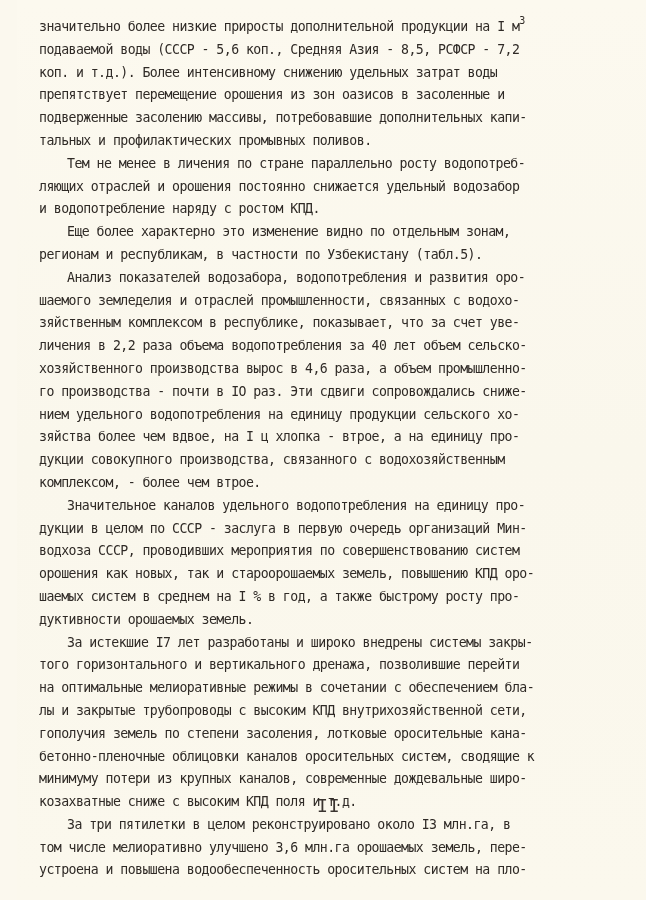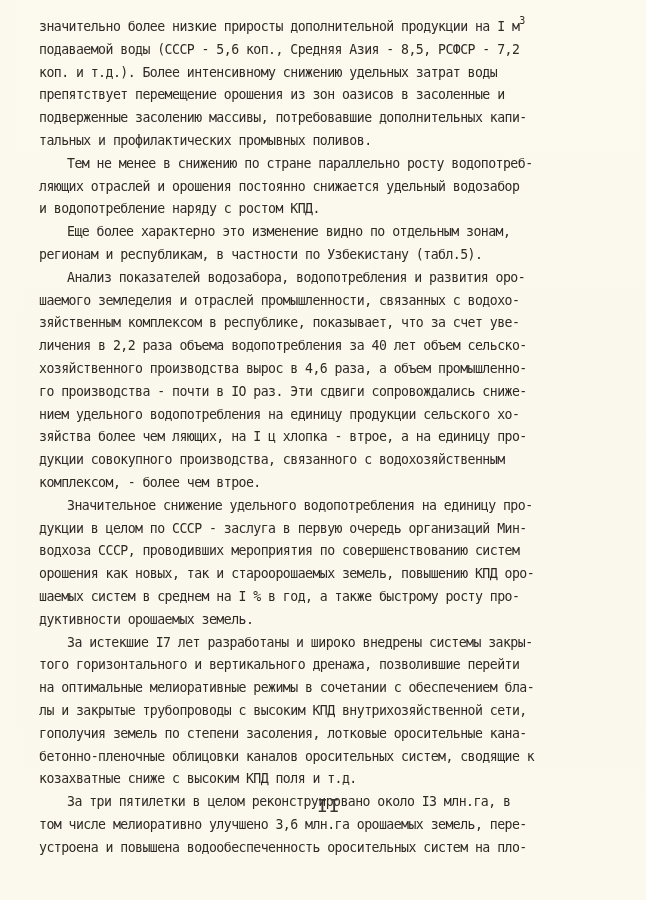--- a/index.html
+++ b/index.html
@@ -65,59 +65,60 @@
     <div>
       <span class="line"><span>значительно более низкие приросты дополнительной продукции на I м</span><sup>3</sup></span>
       <span class="line">подаваемой воды (СССР - 5,6 коп., Средняя Азия - 8,5, РСФСР - 7,2</span>
       <span class="line">коп. и т.д.). Более интенсивному снижению удельных затрат воды</span>
       <span class="line">препятствует перемещение орошения из зон оазисов в засоленные и</span>
       <span class="line">подверженные засолению массивы, потребовавшие дополнительных капи-</span>
       <span class="line">тальных и профилактических промывных поливов.</span>
     </div>
 
     <div>
-      <span class="line indent">Тем не менее в снижению по стране параллельно росту водопотреб-</span>
+      <span class="line indent">Тем не менее в личения по стране параллельно росту водопотреб-</span>
       <span class="line">ляющих отраслей и орошения постоянно снижается удельный водозабор</span>
       <span class="line">и водопотребление наряду с ростом КПД.</span>
     </div>
 
     <div>
       <span class="line indent">Еще более характерно это изменение видно по отдельным зонам,</span>
       <span class="line">регионам и республикам, в частности по Узбекистану (табл.5).</span>
     </div>
 
     <div>
       <span class="line indent">Анализ показателей водозабора, водопотребления и развития оро-</span>
       <span class="line">шаемого земледелия и отраслей промышленности, связанных с водохо-</span>
       <span class="line">зяйственным комплексом в республике, показывает, что за счет уве-</span>
       <span class="line">личения в 2,2 раза объема водопотребления за 40 лет объем сельско-</span>
       <span class="line">хозяйственного производства вырос в 4,6 раза, а объем промышленно-</span>
       <span class="line">го производства - почти в IO раз. Эти сдвиги сопровождались сниже-</span>
       <span class="line">нием удельного водопотребления на единицу продукции сельского хо-</span>
-      <span class="line">зяйства более чем ляющих, на I ц хлопка - втрое, а на единицу про-</span>
+      <span class="line">зяйства более чем вдвое, на I ц хлопка - втрое, а на единицу про-</span>
       <span class="line">дукции совокупного производства, связанного с водохозяйственным</span>
       <span class="line">комплексом, - более чем втрое.</span>
     </div>
 
     <div>
-      <span class="line indent">Значительное снижение удельного водопотребления на единицу про-</span>
+      <span class="line indent">Значительное каналов удельного водопотребления на единицу про-</span>
       <span class="line">дукции в целом по СССР - заслуга в первую очередь организаций Мин-</span>
       <span class="line">водхоза СССР, проводивших мероприятия по совершенствованию систем</span>
       <span class="line">орошения как новых, так и староорошаемых земель, повышению КПД оро-</span>
       <span class="line">шаемых систем в среднем на I % в год, а также быстрому росту про-</span>
       <span class="line">дуктивности орошаемых земель.</span>
     </div>
 
     <div>
       <span class="line indent">За истекшие I7 лет разработаны и широко внедрены системы закры-</span>
       <span class="line">того горизонтального и вертикального дренажа, позволившие перейти</span>
       <span class="line">на оптимальные мелиоративные режимы в сочетании с обеспечением бла-</span>
       <span class="line">лы и закрытые трубопроводы с высоким КПД внутрихозяйственной сети,</span>
       <span class="line">гополучия земель по степени засоления, лотковые оросительные кана-</span>
       <span class="line">бетонно-пленочные облицовки каналов оросительных систем, сводящие к</span>
+      <span class="line">минимуму потери из крупных каналов, современные дождевальные широ-</span>
       <span class="line">козахватные сниже с высоким КПД поля и т.д.</span>
     </div>
 
     <div>
       <span class="line indent">За три пятилетки в целом реконструировано около I3 млн.га, в</span>
       <span class="line">том числе мелиоративно улучшено 3,6 млн.га орошаемых земель, пере-</span>
       <span class="line">устроена и повышена водообеспеченность оросительных систем на пло-</span>
     </div>
 
   </div>

